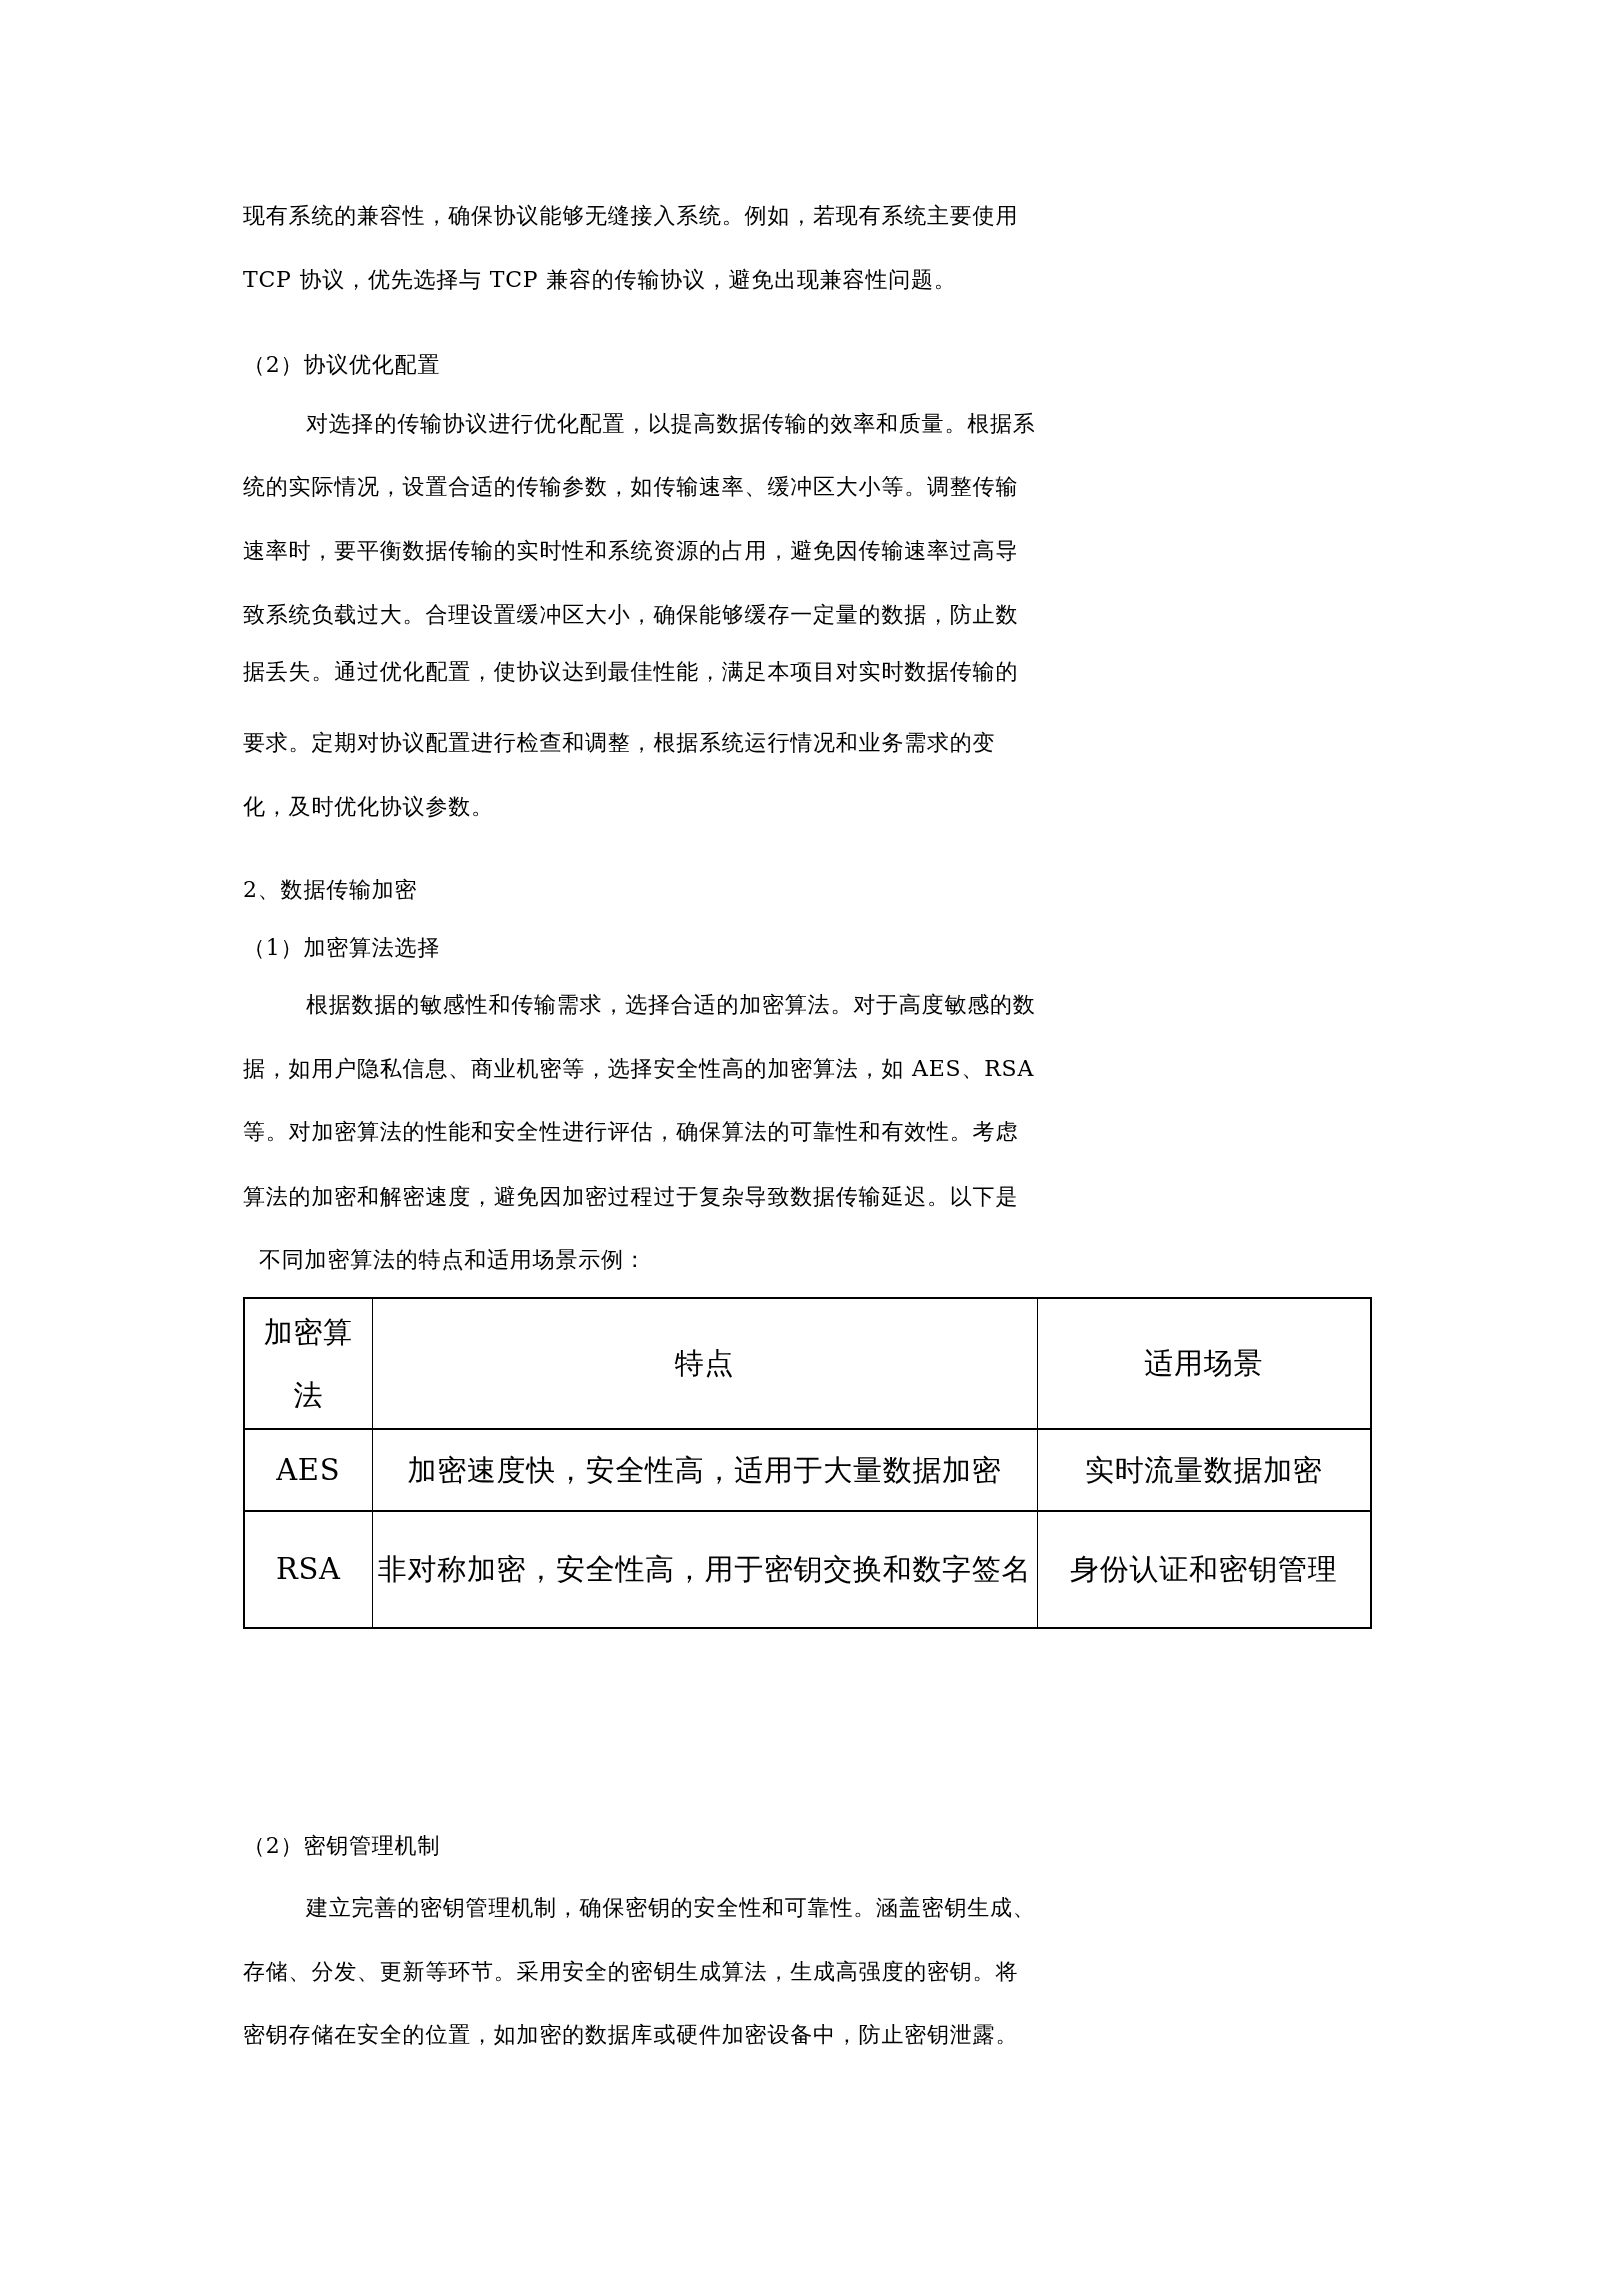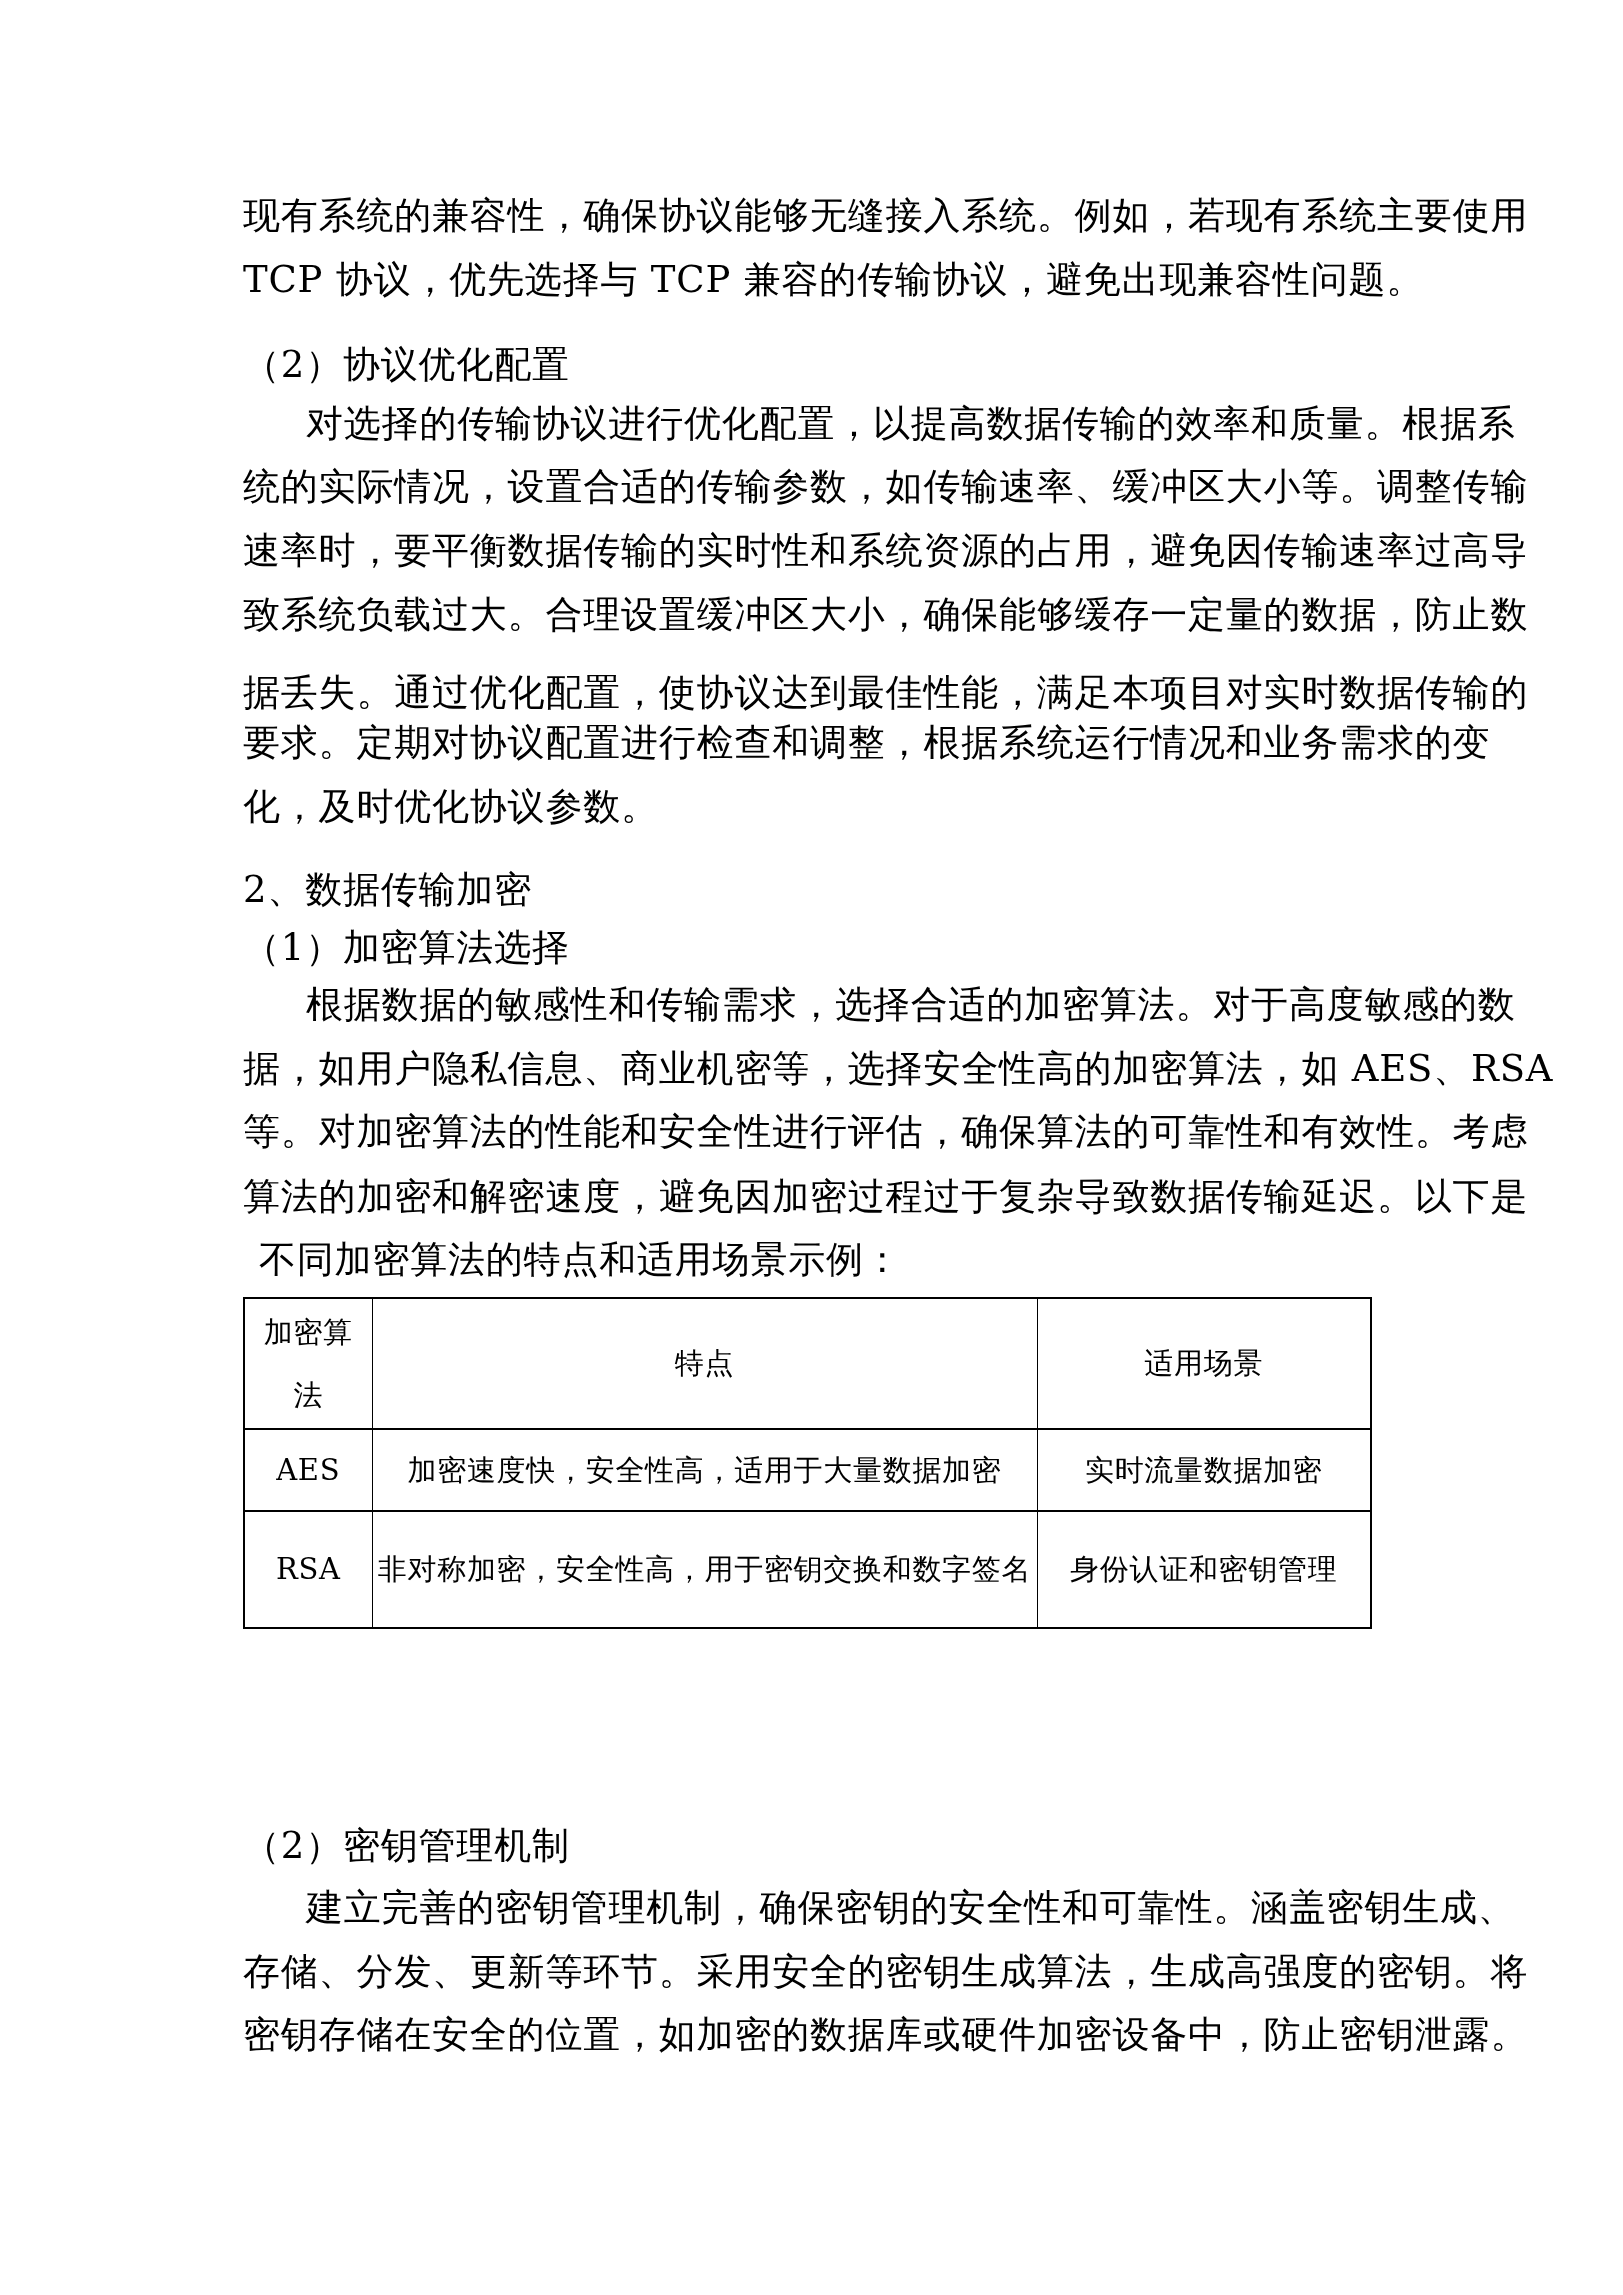--- a/index.html
+++ b/index.html
@@ -18,21 +18,21 @@
   .page {
     position: absolute;
     left: 243px;
     top: 0;
     width: 1127px;
   }
   .line {
     position: absolute;
     left: 0;
     width: 1127px;
-    font-size: 37px;
+    font-size: 22px;
     line-height: 39px;
     white-space: nowrap;
     letter-spacing: 0.8px;
   }
   .indent { padding-left: 63px; box-sizing: border-box; }
   .subhead { padding-left: 0; }
 
   table.algo-table {
     position: absolute;
     left: 0;
@@ -62,21 +62,21 @@
 
   <div class="line" style="top:196px;">现有系统的兼容性，确保协议能够无缝接入系统。例如，若现有系统主要使用</div>
   <div class="line" style="top:260px;">TCP 协议，优先选择与 TCP 兼容的传输协议，避免出现兼容性问题。</div>
 
   <div class="line subhead" style="top:345px;">（2）协议优化配置</div>
 
   <div class="line indent" style="top:404px;">对选择的传输协议进行优化配置，以提高数据传输的效率和质量。根据系</div>
   <div class="line" style="top:467px;">统的实际情况，设置合适的传输参数，如传输速率、缓冲区大小等。调整传输</div>
   <div class="line" style="top:531px;">速率时，要平衡数据传输的实时性和系统资源的占用，避免因传输速率过高导</div>
   <div class="line" style="top:595px;">致系统负载过大。合理设置缓冲区大小，确保能够缓存一定量的数据，防止数</div>
-  <div class="line" style="top:673px;">据丢失。通过优化配置，使协议达到最佳性能，满足本项目对实时数据传输的</div>
+  <div class="line" style="top:652px;">据丢失。通过优化配置，使协议达到最佳性能，满足本项目对实时数据传输的</div>
   <div class="line" style="top:723px;">要求。定期对协议配置进行检查和调整，根据系统运行情况和业务需求的变</div>
   <div class="line" style="top:787px;">化，及时优化协议参数。</div>
 
   <div class="line subhead" style="top:870px;">2、数据传输加密</div>
 
   <div class="line subhead" style="top:928px;">（1）加密算法选择</div>
 
   <div class="line indent" style="top:985px;">根据数据的敏感性和传输需求，选择合适的加密算法。对于高度敏感的数</div>
   <div class="line" style="top:1049px;">据，如用户隐私信息、商业机密等，选择安全性高的加密算法，如 AES、RSA</div>
   <div class="line" style="top:1112px;">等。对加密算法的性能和安全性进行评估，确保算法的可靠性和有效性。考虑</div>

